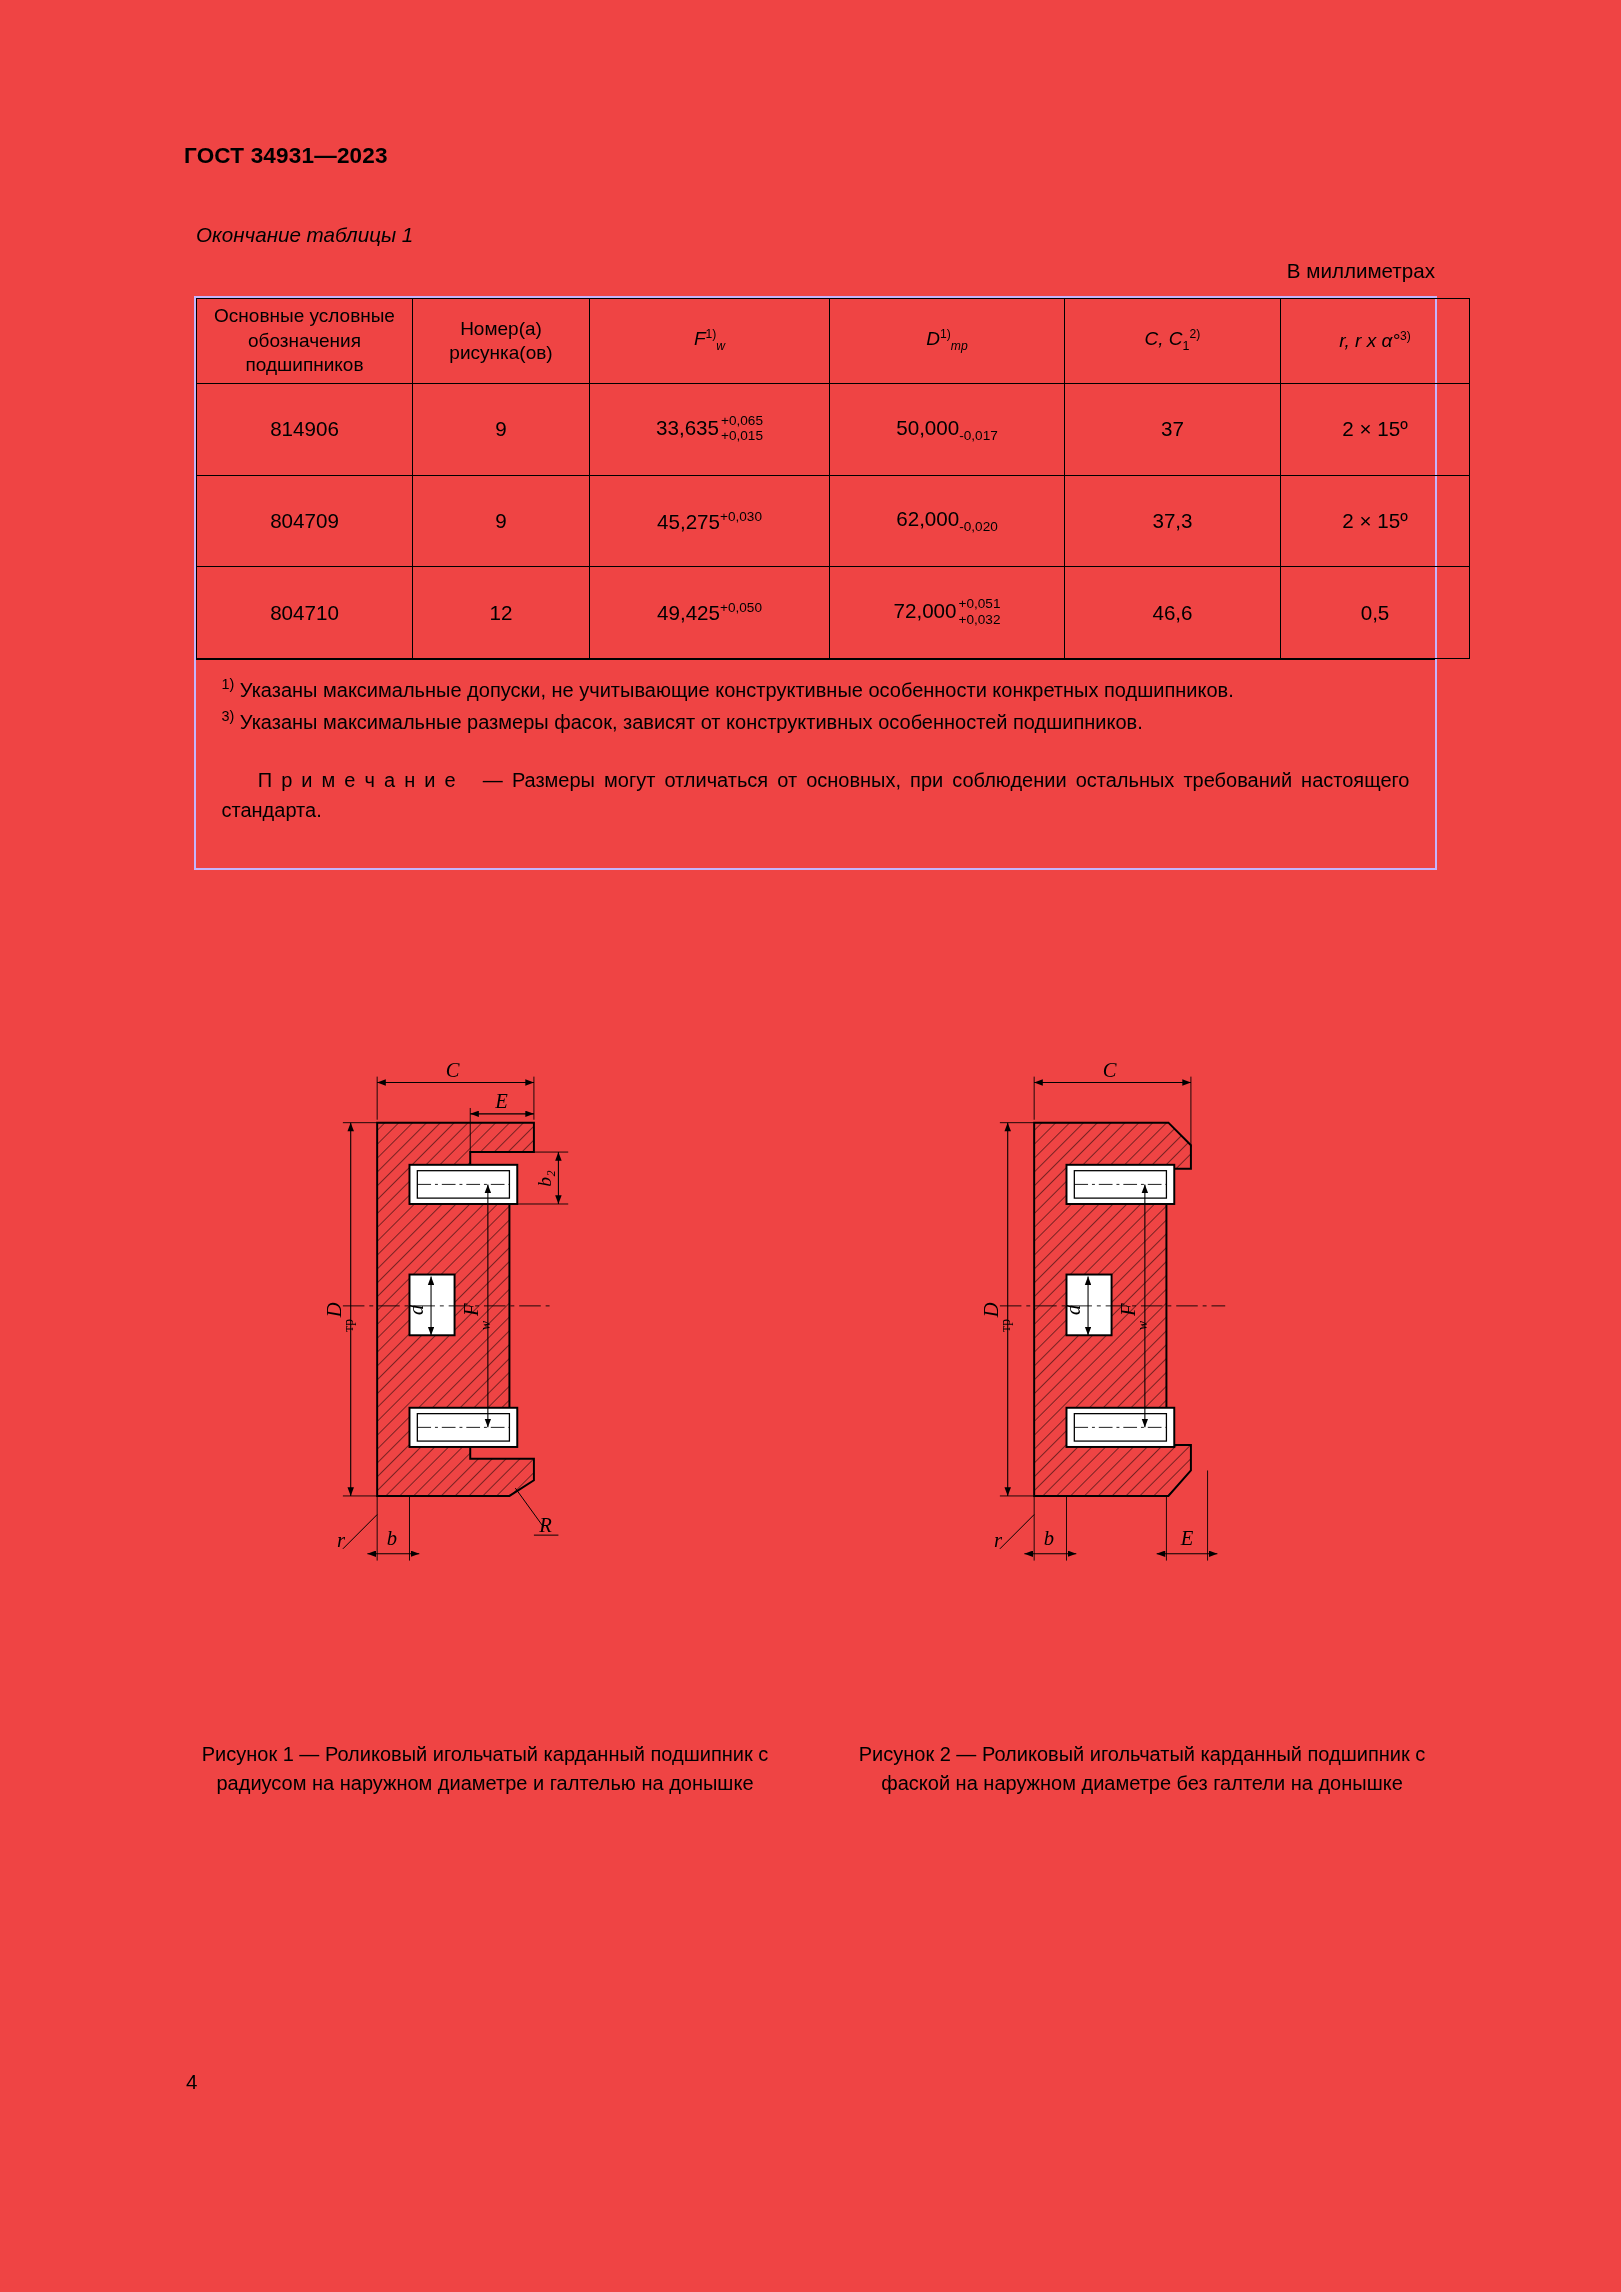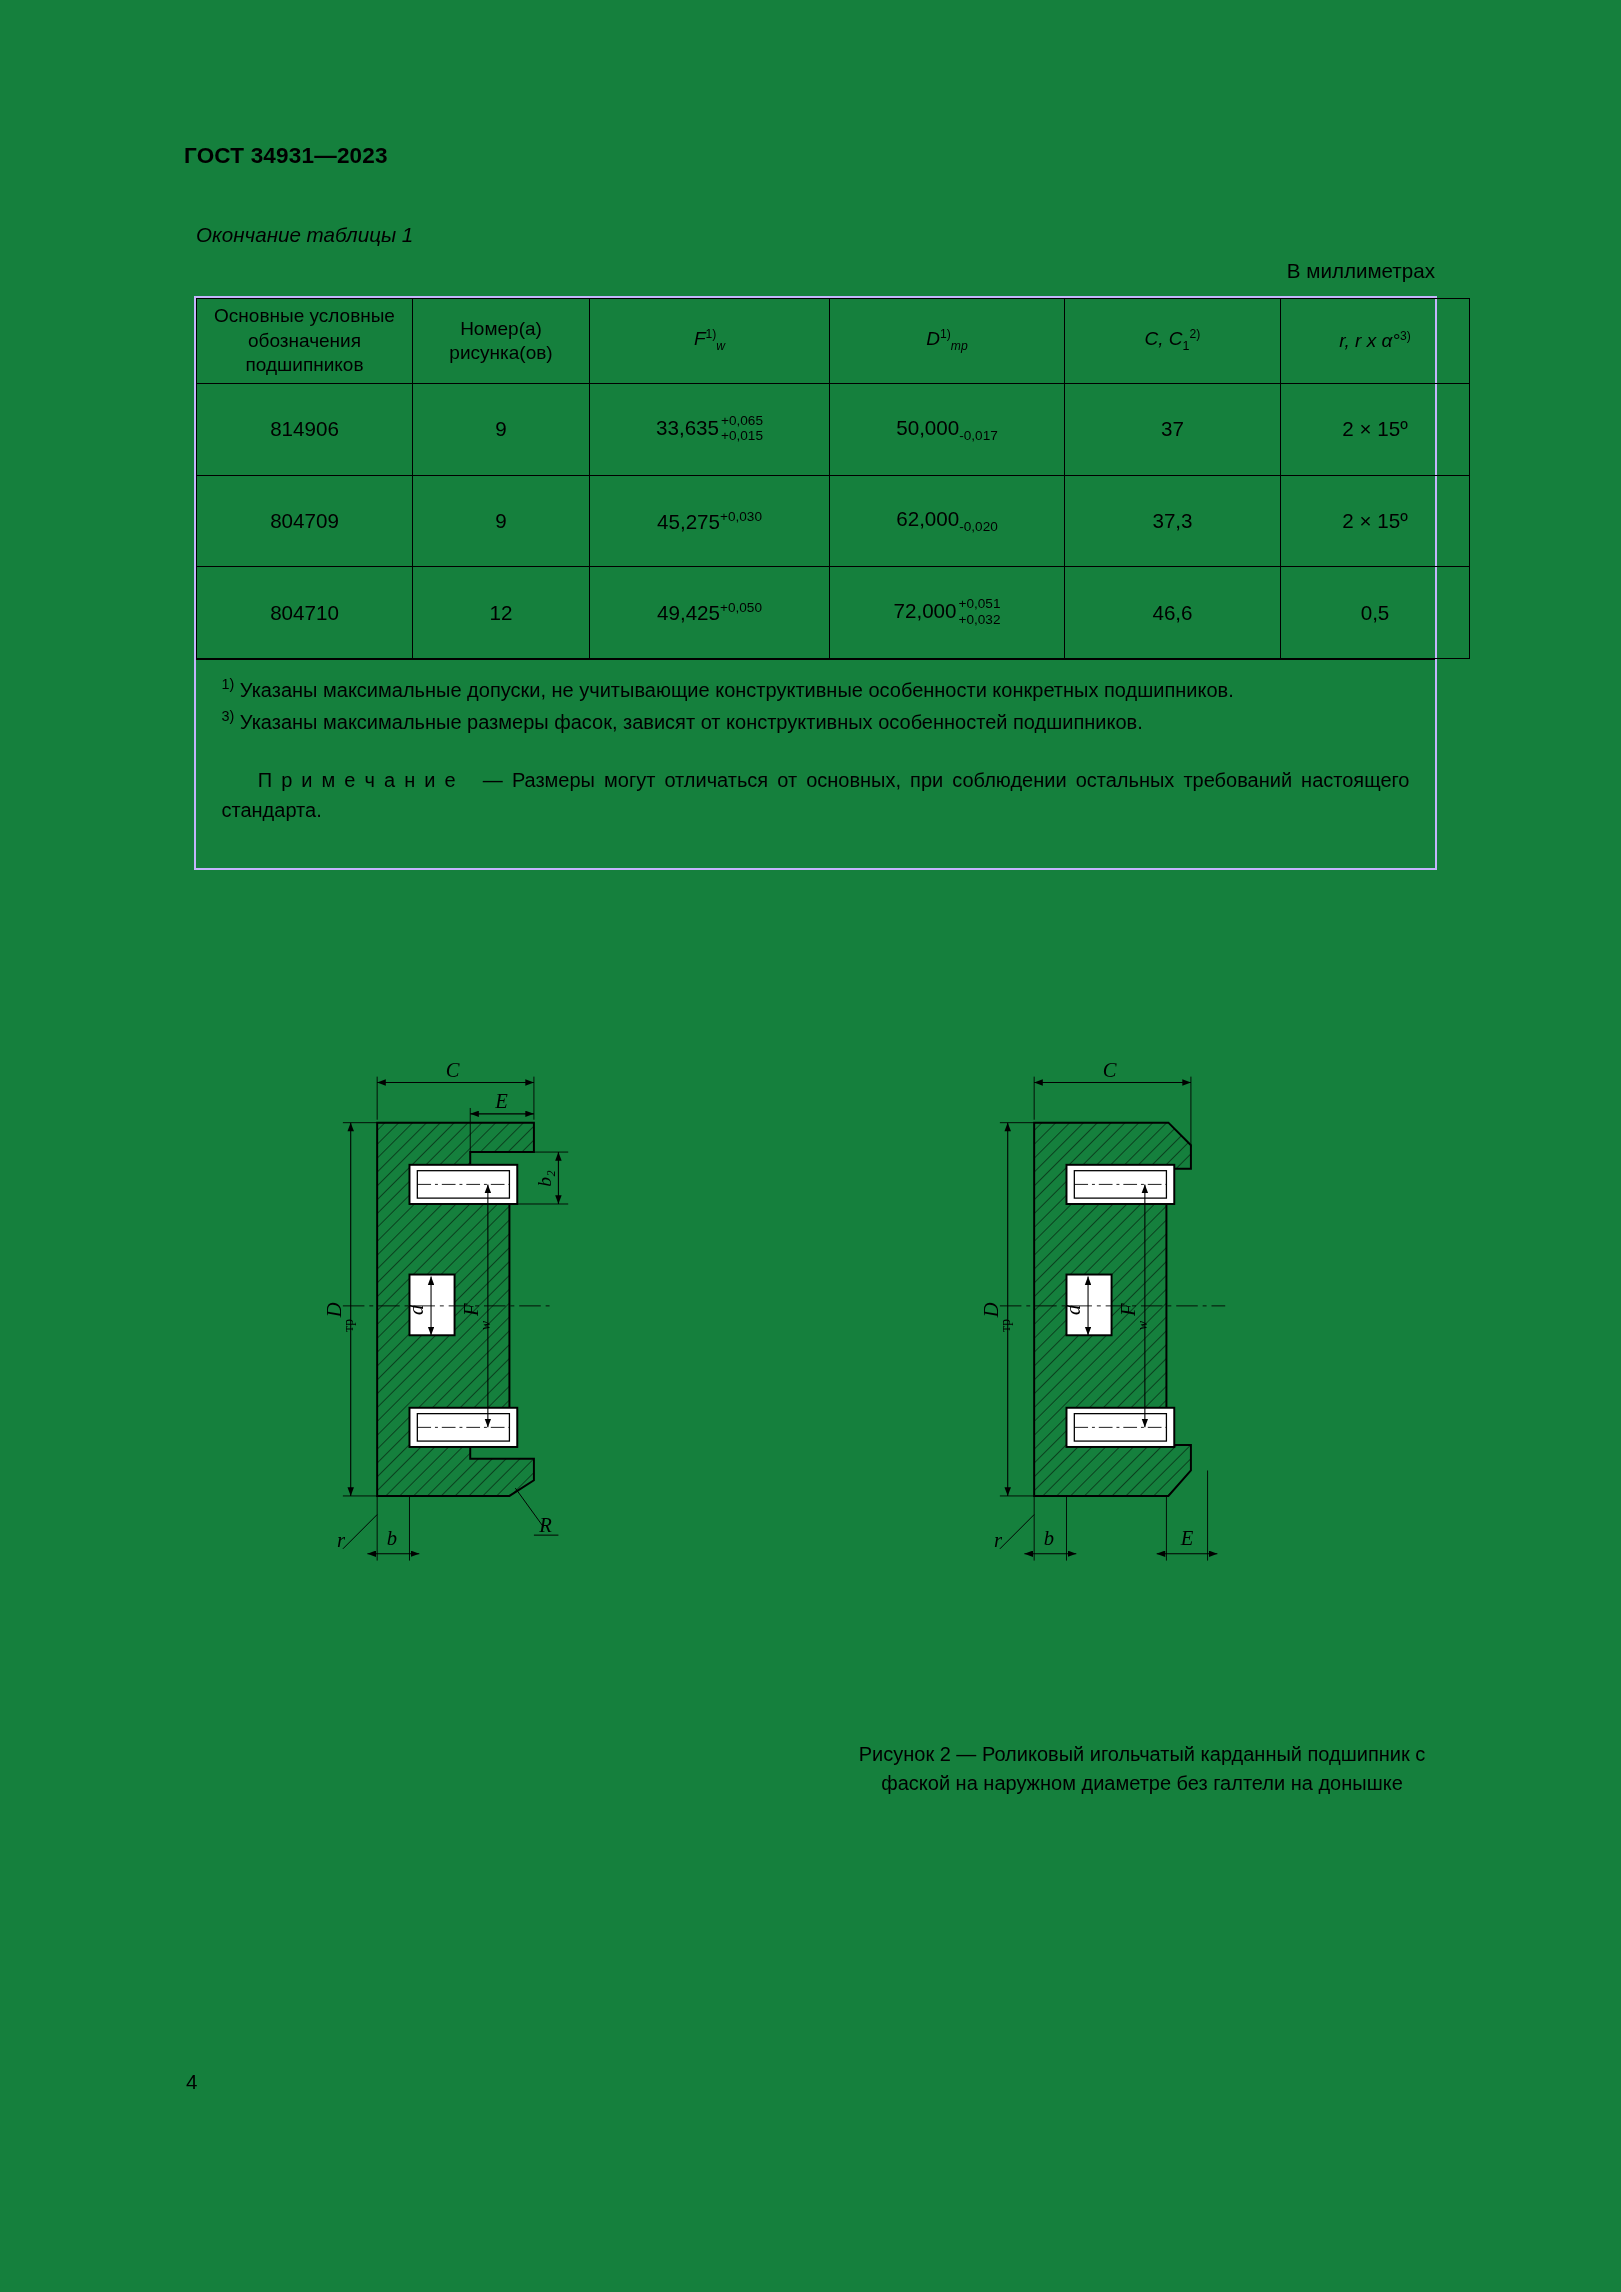--- a/index.html
+++ b/index.html
@@ -12,21 +12,21 @@
     height: 2293px;
     position: relative;
     font-family: "Liberation Sans", sans-serif;
     color: #000000;
   }
   .page {
     position: absolute;
     left: 0; top: 0;
     width: 1621px;
     height: 2293px;
-    background: #15803d;
+    background: #ef4444;
   }
   .std-header {
     position: absolute;
     left: 184px;
     top: 143px;
     font-size: 22.5px;
     font-weight: bold;
     letter-spacing: 0.2px;
   }
   .table-caption {
@@ -370,17 +370,18 @@
         <text x="70" y="496" font-family="Liberation Serif, serif" font-style="italic" font-size="21" text-anchor="middle">b</text>
 
         <line x1="190" y1="446" x2="190" y2="512" stroke="#000" stroke-width="0.9"></line>
         <line x1="232" y1="420" x2="232" y2="512" stroke="#000" stroke-width="0.9"></line>
         <line x1="180" y1="505" x2="242" y2="505" stroke="#000" stroke-width="1.1" marker-start="url(#arrL2)" marker-end="url(#arrR2)"></line>
         <text x="211" y="496" font-family="Liberation Serif, serif" font-style="italic" font-size="21" text-anchor="middle">E</text>
       </svg>
     </div>
   </div>
 
+  <div class="figcap figcap1">Рисунок 1 — Роликовый игольчатый карданный подшипник с радиусом на наружном диаметре и галтелью на донышке</div>
   <div class="figcap figcap2">Рисунок 2 — Роликовый игольчатый карданный подшипник с фаской на наружном диаметре без галтели на донышке</div>
 
   <div class="pagenum">4</div>
 </div>
 
 
 </body></html>

